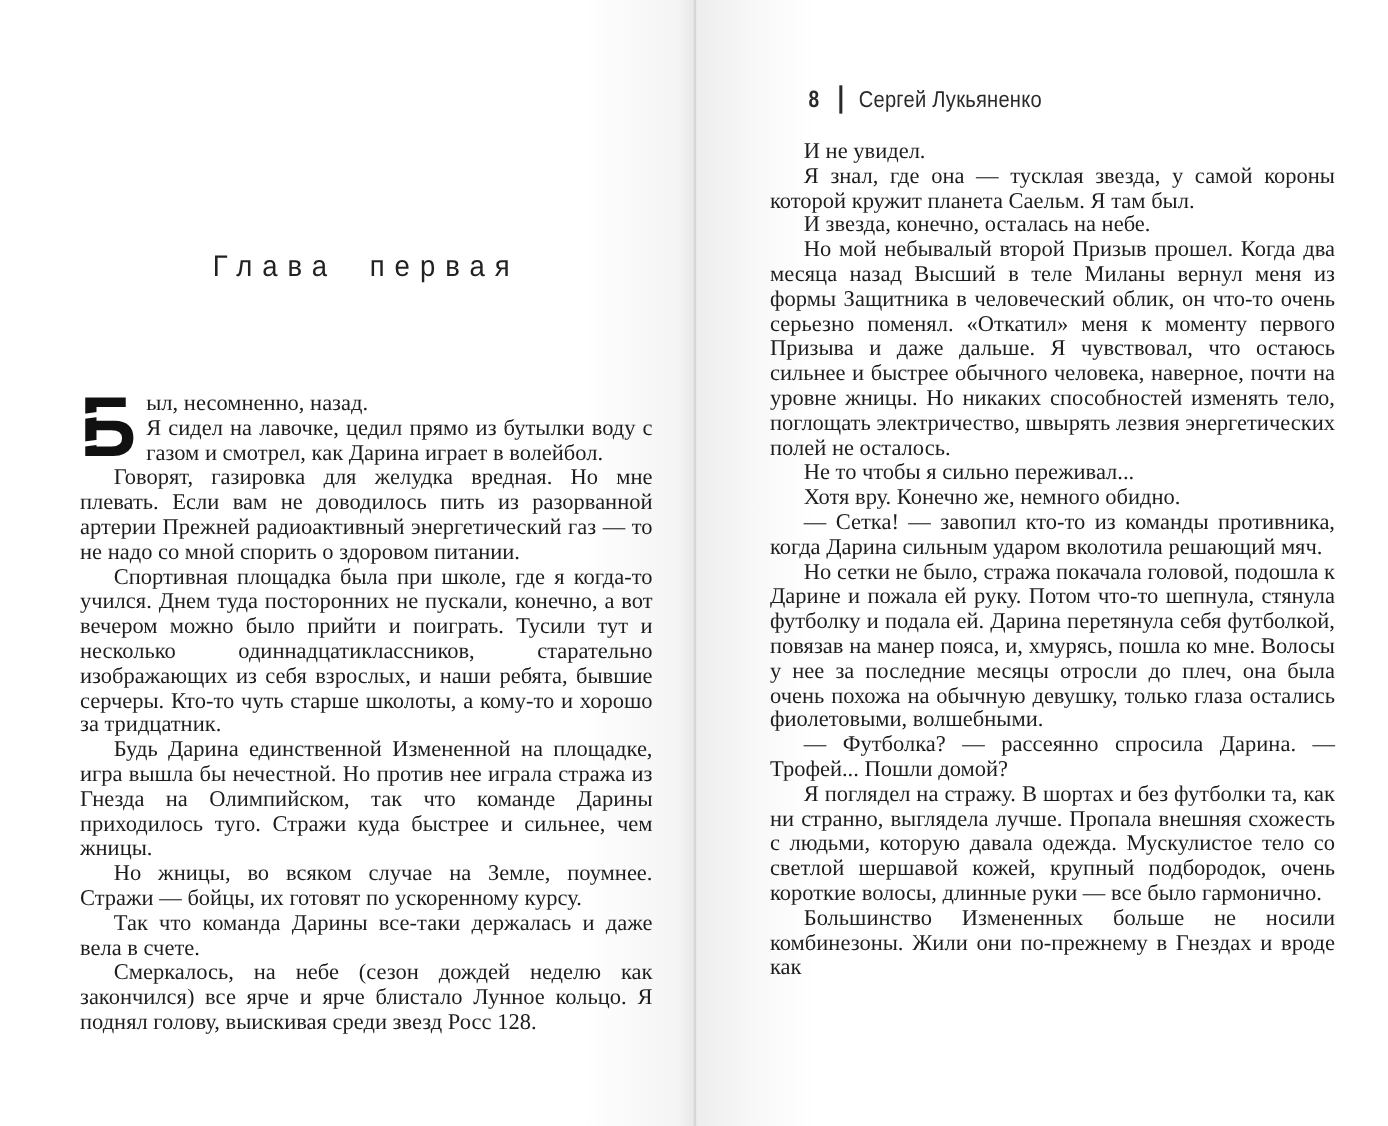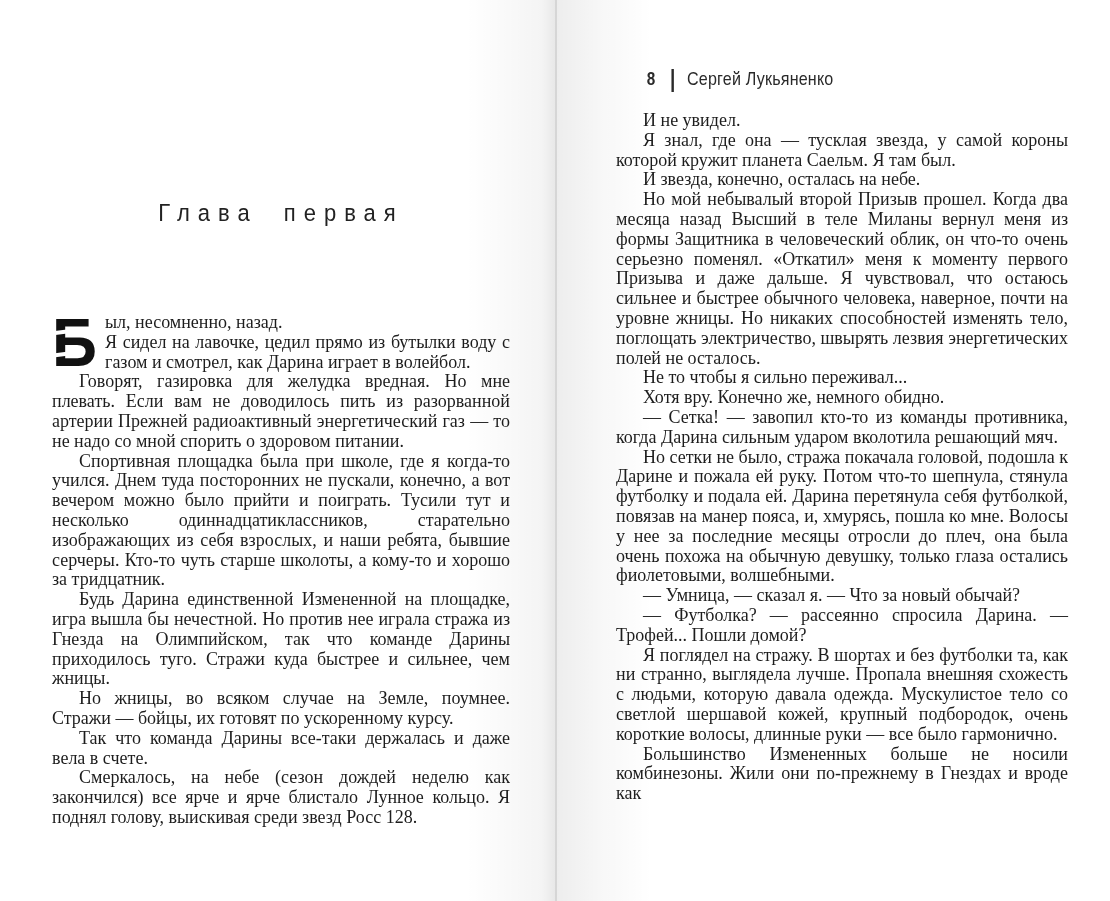--- a/index.html
+++ b/index.html
@@ -36,21 +36,21 @@
     left: 557px; top: 0;
     width: 95px; height: 901px;
     background: linear-gradient(to right, rgba(0,0,0,0.07) 0%, rgba(0,0,0,0.03) 45%, rgba(0,0,0,0) 100%);
     pointer-events: none;
   }
   
   .left-page, .right-page {
     position: absolute;
     top: 0; height: 901px;
   }
-  .left-page  { left: 0;     width: 628px; }
+  .left-page  { left: 12px;     width: 628px; }
   .right-page { left: 556px; width: 554px; }
 
   .chapter-title {
     position: absolute;
     left: 52px; top: 200px;
     width: 458px;
     text-align: center;
     font-family: "Liberation Sans", sans-serif;
     font-size: 22px;
     font-weight: 500;
@@ -168,21 +168,20 @@
 
     <div class="body-text right-body">
       <p>И не увидел.</p>
       <p>Я знал, где она — тусклая звезда, у самой короны которой кружит планета Саельм. Я там был.</p>
       <p>И звезда, конечно, осталась на небе.</p>
       <p>Но мой небывалый второй Призыв прошел. Когда два месяца назад Высший в теле Миланы вернул меня из формы Защитника в человеческий облик, он что-то очень серьезно поменял. «Откатил» меня к моменту первого Призыва и даже дальше. Я чувствовал, что остаюсь сильнее и быстрее обычного человека, наверное, почти на уровне жницы. Но никаких способностей изменять тело, поглощать электричество, швырять лезвия энергетических полей не осталось.</p>
       <p>Не то чтобы я сильно переживал...</p>
       <p>Хотя вру. Конечно же, немного обидно.</p>
       <p>— Сетка! — завопил кто-то из команды противника, когда Дарина сильным ударом вколотила решающий мяч.</p>
       <p>Но сетки не было, стража покачала головой, подошла к Дарине и пожала ей руку. Потом что-то шепнула, стянула футболку и подала ей. Дарина перетянула себя футболкой, повязав на манер пояса, и, хмурясь, пошла ко мне. Волосы у нее за последние месяцы отросли до плеч, она была очень похожа на обычную девушку, только глаза остались фиолетовыми, волшебными.</p>
-      <p>— Умница, — сказал я. — Что за новый обычай?</p>
       <p>— Футболка? — рассеянно спросила Дарина. — Трофей... Пошли домой?</p>
       <p>Я поглядел на стражу. В шортах и без футболки та, как ни странно, выглядела лучше. Пропала внешняя схожесть с людьми, которую давала одежда. Мускулистое тело со светлой шершавой кожей, крупный подбородок, очень короткие волосы, длинные руки — все было гармонично.</p>
       <p>Большинство Измененных больше не носили комбинезоны. Жили они по-прежнему в Гнездах и вроде как</p>
     </div>
   </div>
 
   <div class="gutter-left"></div>
   <div class="spine-line"></div>
   <div class="gutter-right"></div>
 

